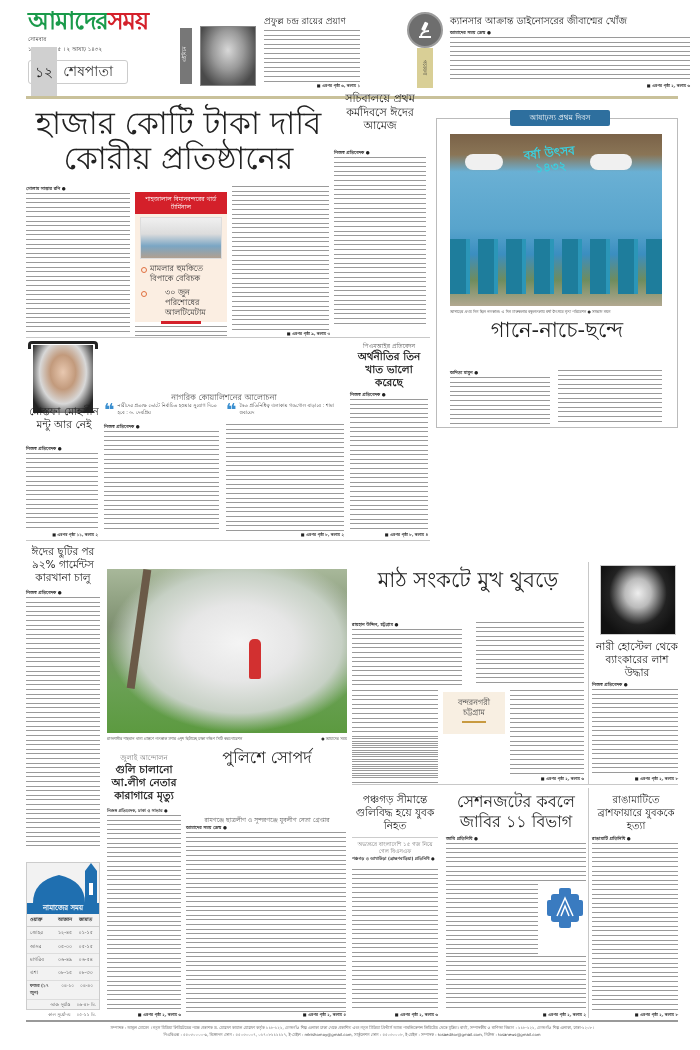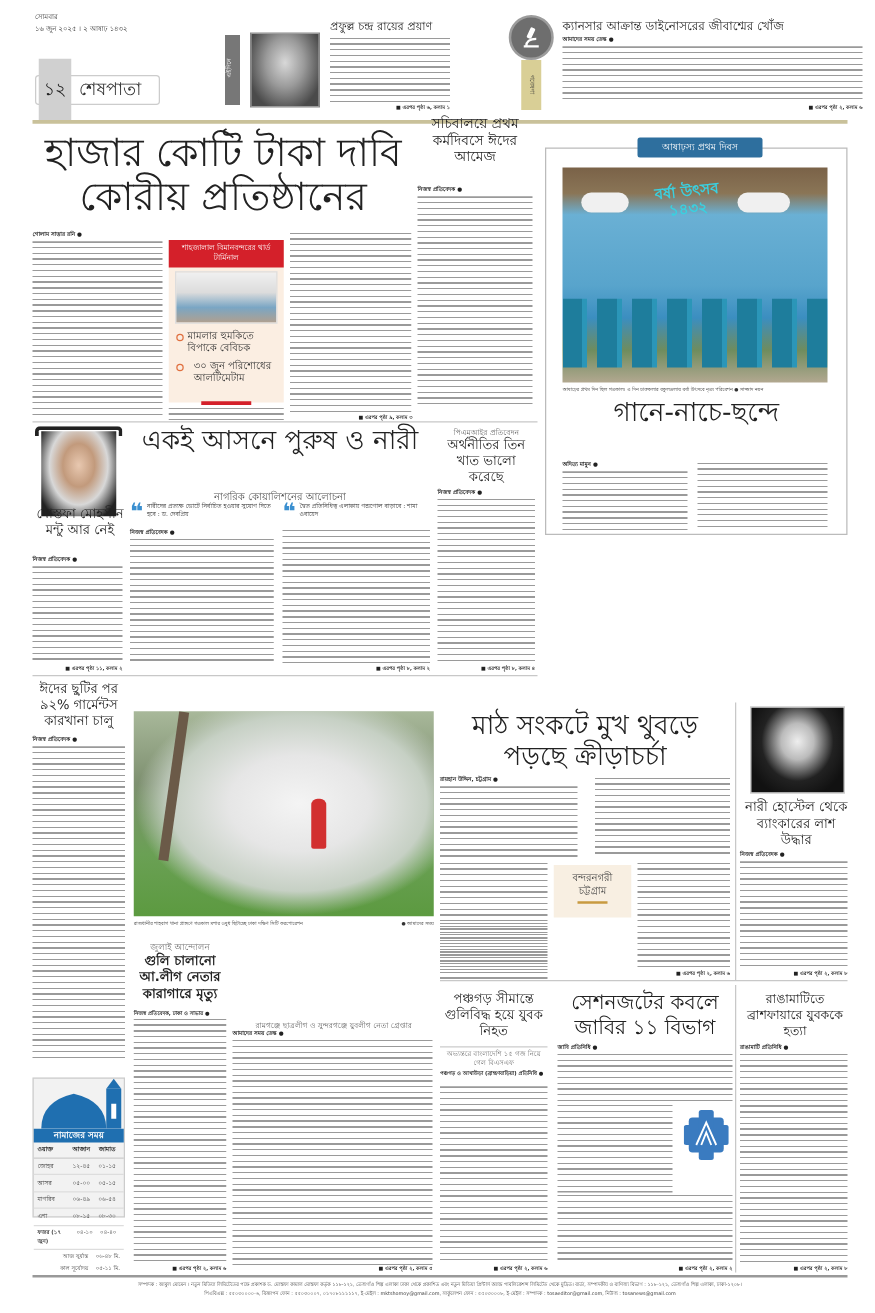--- a/index.html
+++ b/index.html
@@ -11,20 +11,23 @@
 .cont{font-size:4px;color:#222;text-align:right;font-weight:bold}
 .hl{font-family:"DejaVu Sans",sans-serif;color:#222;text-align:center;line-height:1.15}
 .vline{position:absolute;width:1px;background:#c8c8c8}
 .hline{position:absolute;height:1px;background:#c8c8c8}
 .caption{font-size:4px;color:#333}
 </style>
 </head>
 <body>
 
 <div class="abs" style="left:28px;top:8px;width:150px;height:62px">
+  <div style="font-size:24px;font-weight:bold;line-height:26px;letter-spacing:-1px">
+    <span style="color:#1a9a4a">আমাদের</span><span style="color:#d4202a">সময়</span>
+  </div>
   <div style="font-size:5.5px;color:#333;margin-top:2px">সোমবার</div>
   <div style="font-size:5.5px;color:#333;margin-top:2px">১৬ জুন ২০২৫ ।  ২ আষাঢ় ১৪৩২</div>
 </div>
 <div class="abs" style="left:28px;top:60px;width:100px;height:24px;border:1px solid #ccc;border-radius:3px;display:flex;align-items:center;gap:6px;padding:2px">
   <span style="background:#d0d0d0;font-size:14px;padding:16px 4px;line-height:18px">১২</span>
   <span style="font-size:14px;color:#333">শেষপাতা</span>
 </div>
 
 <div class="abs" style="left:180px;top:28px;width:12px;height:56px;background:#777;color:#fff;font-size:5px;writing-mode:vertical-rl;transform:rotate(180deg);text-align:center;padding-top:4px">
   <span>এইদিনে</span>
@@ -56,21 +59,21 @@
 </div>
 <div class="abs byline" style="left:26px;top:186px">গোলাম সাত্তার রনি ●</div>
 <div class="abs body-text lines" style="left:26px;top:193px;width:104px;height:142px"></div>
 <div class="abs" style="left:135px;top:192px;width:92px;height:130px;background:#fbeee2">
   <div style="background:#d4202a;color:#fff;font-size:6px;text-align:center;padding:3px 6px;line-height:8px">শাহজালাল বিমানবন্দরের থার্ড টার্মিনাল</div>
   <div style="margin:3px 5px;height:42px;background:linear-gradient(to bottom,#f0f0f0 0,#dcdcdc 40%,#7aa6c4 70%,#b0a090 100%);border:1px solid #ddd"></div>
   <div style="display:flex;gap:3px;padding:2px 6px;align-items:flex-start">
     <span style="width:6px;height:6px;border:1.3px solid #e07040;border-radius:50%;margin-top:3px;flex:none"></span>
     <span style="font-size:8px;line-height:10px;color:#333">মামলার হুমকিতে বিপাকে বেবিচক</span>
   </div>
-  <div style="display:flex;gap:8px;padding:2px 6px;align-items:flex-start">
+  <div style="display:flex;gap:18px;padding:2px 6px;align-items:flex-start">
     <span style="width:6px;height:6px;border:1.3px solid #e07040;border-radius:50%;margin-top:3px;flex:none"></span>
     <span style="font-size:8px;line-height:10px;color:#333">৩০ জুন পরিশোধের আলটিমেটাম</span>
   </div>
   <div style="position:absolute;left:26px;bottom:-2px;width:40px;height:3px;background:#d4202a"></div>
 </div>
 <div class="abs body-text lines" style="left:135px;top:326px;width:92px;height:10px"></div>
 <div class="abs body-text lines" style="left:232px;top:186px;width:97px;height:145px"></div>
 <div class="abs cont" style="left:270px;top:331px;width:60px">■ এরপর পৃষ্ঠা ৯, কলাম ৩</div>
 
 <div class="abs hl" style="left:334px;top:92px;width:92px;font-size:11px;line-height:13.5px">সচিবালয়ে প্রথম কর্মদিবসে ঈদের আমেজ</div>
@@ -99,59 +102,57 @@
 <div class="abs" style="left:33px;top:345px;width:60px;height:68px;background:radial-gradient(ellipse at 50% 40%,#e8c8b0 0,#c29a7c 30%,#d8d8d8 55%,#222 85%);"></div>
 <div class="abs hl" style="left:26px;top:405px;width:76px;font-size:10.5px;line-height:13px">
   <div>মোস্তফা মোহসীন</div>
   <div>মন্টু আর নেই</div>
 </div>
 <div class="abs byline" style="left:26px;top:446px">নিজস্ব প্রতিবেদক ●</div>
 <div class="abs body-text lines" style="left:26px;top:453px;width:72px;height:78px"></div>
 <div class="abs cont" style="left:26px;top:532px;width:72px">■ এরপর পৃষ্ঠা ১১, কলাম ২</div>
 
 <div class="abs hl" style="left:104px;top:340px;width:240px;font-size:21px;line-height:24px">
-  <div>একই আসনে পুরুষ ও নারী</div>
 </div>
 <div class="abs" style="left:104px;top:391px;width:240px;text-align:center;font-size:8px;color:#555">নাগরিক কোয়ালিশনের আলোচনা</div>
 <div class="abs" style="left:104px;top:402px;width:120px;display:flex;gap:3px">
   <span style="font-size:18px;color:#3a8fd0;line-height:16px;font-weight:bold">❝</span>
   <span style="font-size:4.8px;color:#333;line-height:7px">নারীদের প্রত্যক্ষ ভোটে নির্বাচিত হওয়ার সুযোগ দিতে হবে : ড. দেবপ্রিয়</span>
 </div>
 <div class="abs" style="left:226px;top:402px;width:118px;display:flex;gap:3px">
   <span style="font-size:18px;color:#3a8fd0;line-height:16px;font-weight:bold">❝</span>
   <span style="font-size:4.8px;color:#333;line-height:7px">দ্বৈত প্রতিনিধিত্ব এলাকায় গন্ডগোল বাড়াবে : শামা ওবায়েদ</span>
 </div>
 <div class="abs byline" style="left:104px;top:424px">নিজস্ব প্রতিবেদক ●</div>
 <div class="abs body-text lines" style="left:104px;top:431px;width:115px;height:100px"></div>
 <div class="abs body-text lines" style="left:226px;top:424px;width:118px;height:107px"></div>
 <div class="abs cont" style="left:280px;top:532px;width:64px">■ এরপর পৃষ্ঠা ৮, কলাম ২</div>
 
 <div class="abs" style="left:350px;top:341px;width:78px;text-align:center;font-size:6px;color:#666">পিএমআইর প্রতিবেদন</div>
-<div class="abs hl" style="left:350px;top:350px;width:78px;font-size:10.5px;line-height:13px;font-weight:normal">অর্থনীতির তিন খাত ভালো করেছে</div>
+<div class="abs hl" style="left:350px;top:350px;width:78px;font-size:10.5px;line-height:13px;font-weight:bold">অর্থনীতির তিন খাত ভালো করেছে</div>
 <div class="abs byline" style="left:350px;top:392px">নিজস্ব প্রতিবেদক ●</div>
 <div class="abs body-text lines" style="left:350px;top:399px;width:78px;height:132px"></div>
 <div class="abs cont" style="left:350px;top:532px;width:78px">■ এরপর পৃষ্ঠা ৮, কলাম ৪</div>
 
 <div class="hline" style="left:26px;top:337px;width:404px"></div>
 <div class="hline" style="left:26px;top:540px;width:404px"></div>
 
 <div class="abs hl" style="left:26px;top:545px;width:74px;font-size:10.5px;line-height:13px">ঈদের ছুটির পর ৯২% গার্মেন্টস কারখানা চালু</div>
 <div class="abs byline" style="left:26px;top:590px">নিজস্ব প্রতিবেদক ●</div>
 <div class="abs body-text lines" style="left:26px;top:597px;width:74px;height:250px"></div>
 
 <div class="abs" style="left:107px;top:569px;width:240px;height:164px;background:radial-gradient(ellipse at 55% 45%,#f4f4f4 0,#e6e6e6 30%,#c6d0c4 55%,transparent 70%),linear-gradient(to bottom,#a8b89a 0,#7e9070 35%,#6aa054 70%,#5c9a40 100%);overflow:hidden">
   <div style="position:absolute;left:142px;top:70px;width:12px;height:40px;background:#d23030;border-radius:5px 5px 2px 2px"></div>
   <div style="position:absolute;left:28px;top:0;width:8px;height:120px;background:#6b5a48;transform:rotate(8deg)"></div>
 </div>
 <div class="abs caption" style="left:107px;top:736px;width:190px;font-size:3.8px;white-space:nowrap;overflow:hidden">রাজধানীর শাহবাগ থানা প্রাঙ্গণে গতকাল মশার ওষুধ ছিটাচ্ছে ঢাকা দক্ষিণ সিটি করপোরেশন</div>
 <div class="abs caption" style="left:300px;top:736px;width:47px;font-size:3.8px;text-align:right">● আমাদের সময়</div>
 
 <div class="abs hl" style="left:352px;top:568px;width:232px;font-size:21px;line-height:25px">
   <div>মাঠ সংকটে মুখ থুবড়ে</div>
-  <div>পড়ছে ক্রীড়াচর্চা</div>
 </div>
 <div class="abs byline" style="left:352px;top:622px">রায়হান উদ্দিন, চট্টগ্রাম ●</div>
 <div class="abs body-text lines" style="left:352px;top:629px;width:110px;height:57px"></div>
 <div class="abs" style="left:443px;top:692px;width:62px;height:42px;background:#f8efe2;text-align:center;padding-top:6px">
   <div style="font-size:8px;color:#444;line-height:10px">বন্দরনগরী</div>
   <div style="font-size:8px;color:#444;line-height:10px">চট্টগ্রাম</div>
   <div style="width:24px;height:2px;background:#c89a40;margin:3px auto 0"></div>
 </div>
 <div class="abs body-text lines" style="left:352px;top:690px;width:86px;height:95px"></div>
 <div class="abs body-text lines" style="left:476px;top:622px;width:108px;height:64px"></div>
@@ -167,20 +168,21 @@
 <div class="vline" style="left:588px;top:562px;height:222px"></div>
 <div class="hline" style="left:352px;top:784px;width:326px"></div>
 
 <div class="abs" style="left:107px;top:752px;width:74px;text-align:center;font-size:7px;color:#777">জুলাই আন্দোলন</div>
 <div class="abs hl" style="left:105px;top:763px;width:78px;font-size:10.5px;line-height:13px;font-weight:bold">গুলি চালানো আ.লীগ নেতার কারাগারে মৃত্যু</div>
 <div class="abs byline" style="left:107px;top:808px;font-size:4.2px">নিজস্ব প্রতিবেদক, ঢাকা ও সাভার ●</div>
 <div class="abs body-text lines" style="left:107px;top:815px;width:74px;height:196px"></div>
 <div class="abs cont" style="left:107px;top:1012px;width:74px">■ এরপর পৃষ্ঠা ২, কলাম ৬</div>
 
 <div class="abs hl" style="left:186px;top:748px;width:162px;font-size:16px;line-height:20px">
+  <div>পুলিশে সোপর্দ</div>
 </div>
 <div class="abs" style="left:186px;top:815px;width:162px;text-align:center;font-size:6px;color:#666;white-space:nowrap">রামগঞ্জে ছাত্রলীগ ও সুন্দরগঞ্জে যুবলীগ নেতা গ্রেপ্তার</div>
 <div class="abs byline" style="left:186px;top:825px">আমাদের সময় ডেস্ক ●</div>
 <div class="abs body-text lines" style="left:186px;top:832px;width:160px;height:180px"></div>
 <div class="abs cont" style="left:280px;top:1012px;width:66px">■ এরপর পৃষ্ঠা ২, কলাম ৫</div>
 
 <div class="abs body-text lines" style="left:352px;top:738px;width:86px;height:40px"></div>
 <div class="abs hl" style="left:352px;top:793px;width:86px;font-size:10.5px;line-height:13px">পঞ্চগড় সীমান্তে গুলিবিদ্ধ হয়ে যুবক নিহত</div>
 <div class="abs" style="left:352px;top:837px;width:86px;text-align:center;font-size:5.5px;color:#777;line-height:7px;border-top:1px solid #ccc;padding-top:3px">অভ্যন্তরে বাংলাদেশি ১৫ গজ নিয়ে গেল বিএসএফ</div>
 <div class="abs byline" style="left:352px;top:856px;width:86px;font-size:4.2px">পঞ্চগড় ও আখাউড়া (ব্রাহ্মণবাড়িয়া) প্রতিনিধি ●</div>
@@ -205,21 +207,21 @@
 <div class="abs body-text lines" style="left:446px;top:956px;width:140px;height:55px"></div>
 <div class="abs cont" style="left:520px;top:1012px;width:66px">■ এরপর পৃষ্ঠা ২, কলাম ২</div>
 
 <div class="abs hl" style="left:592px;top:793px;width:88px;font-size:10px;line-height:13px">রাঙামাটিতে ব্রাশফায়ারে যুবককে হত্যা</div>
 <div class="abs byline" style="left:592px;top:836px">রাঙামাটি প্রতিনিধি ●</div>
 <div class="abs body-text lines" style="left:592px;top:843px;width:86px;height:168px"></div>
 <div class="abs cont" style="left:592px;top:1012px;width:86px">■ এরপর পৃষ্ঠা ২, কলাম ৮</div>
 
 <div class="vline" style="left:588px;top:788px;height:230px"></div>
 
-<div class="abs" style="left:26px;top:862px;width:74px;height:112px;background:#f2f2f2;border:1px solid #ccc">
+<div class="abs" style="left:26px;top:862px;width:74px;height:148px;background:#f2f2f2;border:1px solid #ccc">
   <svg width="72" height="40" viewBox="0 0 72 40" style="display:block;margin:0 auto">
       <path d="M6 40 Q6 18 32 12 Q58 18 58 40 Z" fill="#1f6fb0"></path>
       <rect x="58" y="8" width="12" height="32" fill="#1f6fb0"></rect>
       <path d="M58 8 L64 0 L70 8 Z" fill="#1f6fb0"></path>
       <rect x="62" y="20" width="4" height="12" fill="#fff"></rect>
     </svg>
   <div style="background:#1f6fb0;color:#fff;text-align:center;font-size:7px;font-weight:bold;line-height:11px">নামাজের সময়</div>
   <div style="display:flex;font-size:4.8px;font-weight:bold;padding:2px 3px;border-bottom:1px solid #ccc">
     <span style="flex:1.2">ওয়াক্ত</span>
     <span style="flex:1;text-align:center">আজান</span>

